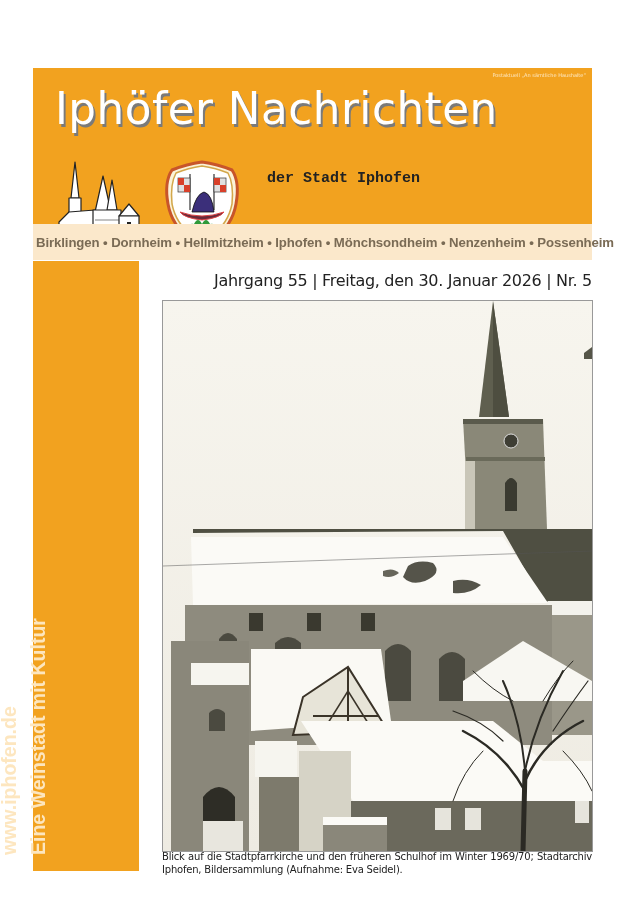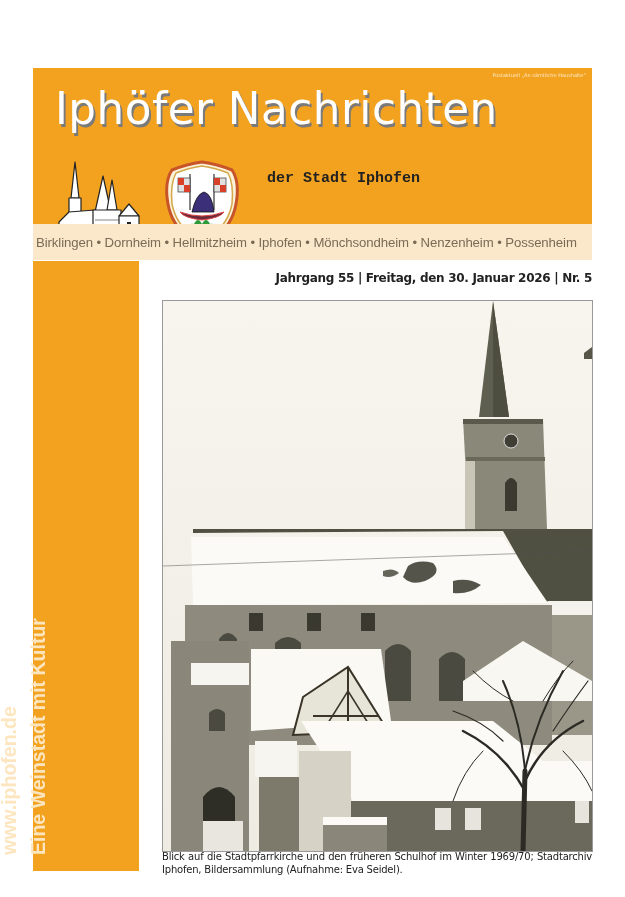--- a/index.html
+++ b/index.html
@@ -6,25 +6,25 @@
   body { width:625px; height:897px; background:#ffffff; position:relative; overflow:hidden; font-family:"Liberation Sans", sans-serif; }
   .header { position:absolute; left:33px; top:33px; width:559px; height:191px; background:#f2a21f;margin-top:35px; }
   .postal { position:absolute; right:6px; top:4px; font-size:5px; color:#fde9c6; font-family:"DejaVu Sans", sans-serif; }
   .title { position:absolute; left:22px; top:14px; font-family:"DejaVu Sans", sans-serif; font-size:45px; font-weight:normal; color:#ffffff; letter-spacing:0.5px; text-shadow:2px 3px 0 #7a7a7a; white-space:nowrap; transform:scaleX(0.97); transform-origin:left top; }
   .church-logo { position:absolute; left:22px; top:92px; width:86px; height:88px; }
   .coat-logo { position:absolute; left:129px; top:92px; width:80px; height:88px; }
   .subtitle { position:absolute; left:234px; top:100px; color:#1a1a1a; }
   .subtitle .s1 { font-size:18.5px; font-weight:bold; white-space:nowrap; letter-spacing:0.2px; }
   .subtitle .s2 { font-size:15px; font-weight:bold; margin-top:2px; white-space:nowrap; color:#222;font-family:Liberation Mono, monospace; }
   .villages { position:absolute; left:33px; top:224px; width:559px; height:36px; background:#fbe8cb; }
-  .villages span { position:absolute; left:3px; top:11px; font-size:13.2px; color:#7a6b55; white-space:nowrap; letter-spacing:-0.1px; }
+  .villages span { position:absolute; left:3px; top:11px; font-size:13.2px; color:#7a6b55; white-space:nowrap; letter-spacing:-0.1px;font-weight:bold; }
   .sidebar { position:absolute; left:33px; top:261px; width:106px; height:610px; background:#f2a21f; }
   .sidebar .vtext { position:absolute; left:20px; bottom:16px; width:600px; transform:rotate(-90deg); transform-origin:left bottom; color:#fde6bf; font-weight:bold; font-size:19.5px; line-height:29px; white-space:nowrap; }
   .sidebar .vtext div { height:29px; }
-  .issue { position:absolute; right:33px; top:271px; font-size:12px; font-weight:bold; color:#222; white-space:nowrap; font-family:"DejaVu Sans", sans-serif; letter-spacing:-0.3px; }
+  .issue { position:absolute; right:33px; top:271px; font-size:16px; font-weight:normal; color:#222; white-space:nowrap; font-family:"DejaVu Sans", sans-serif; letter-spacing:-0.3px; }
   .photo { position:absolute; left:162px; top:300px; width:429px; height:550px; border:1px solid #999; background:#f5f3ec; overflow:hidden; }
   .caption { position:absolute; left:162px; top:851px; width:430px; font-size:10px; line-height:12.5px; color:#222; text-align:justify; font-family:"DejaVu Sans", sans-serif; letter-spacing:-0.2px; }
 </style>
 </head>
 <body>
 
 <div class="header">
   <div class="postal">Postaktuell „An sämtliche Haushalte“</div>
   <div class="title">Iphöfer Nachrichten</div>
 

